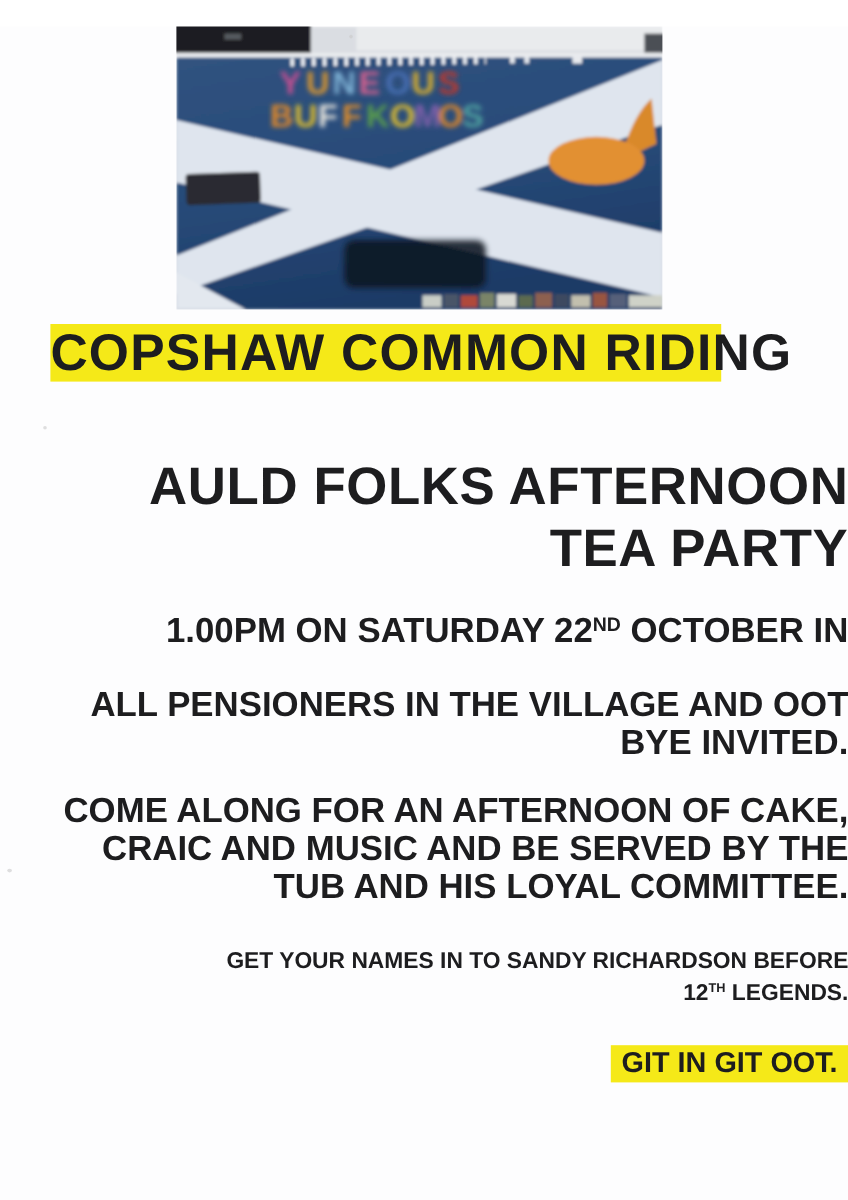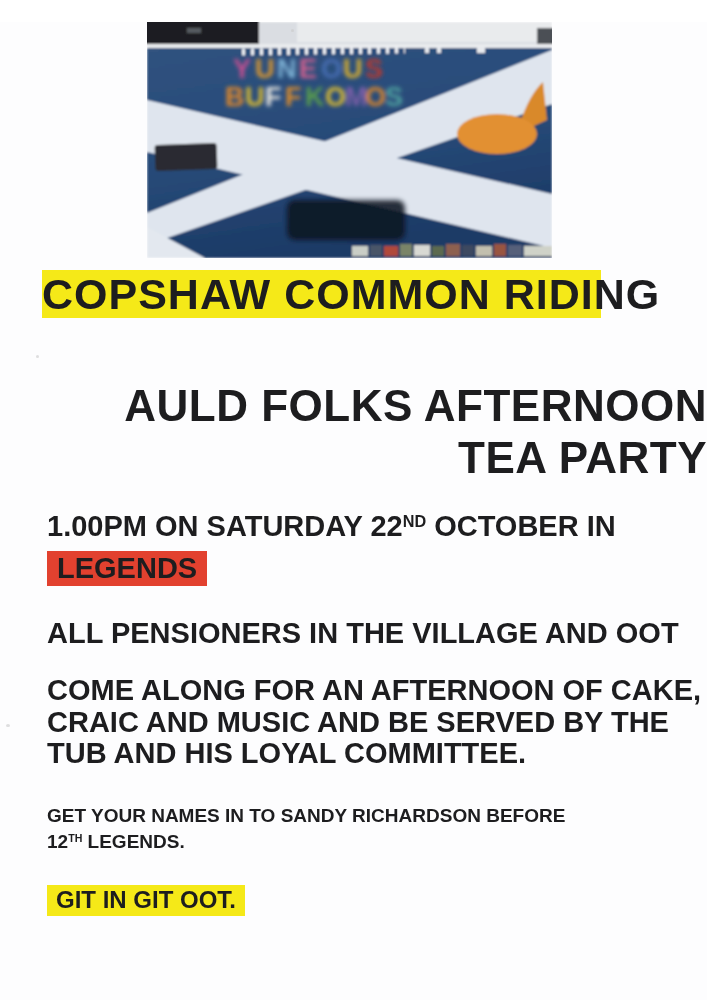--- a/index.html
+++ b/index.html
@@ -30,21 +30,21 @@
   
   .band-title {
     width:559px; height:48px; margin:12px 0 0 42px;
     background:var(--highlight-yellow,#f5e918);
     text-align:center;
   }
   .band-title h1 { font-size:43px; line-height:48px; letter-spacing:1px; white-space:nowrap; }
 
   .subtitle { margin-top:62px; text-align:right; font-size:44px; line-height:52px; letter-spacing:.5px; }
 
-  .center { text-align:left;padding-left:47px; }
+  .center { text-align:right; }
   .when   { margin-top:26px; font-size:29px; line-height:32px; }
   .ord    { font-size:.56em; position:relative; top:-.55em; }
   .venue-line { margin-top:5px; line-height:36px; }
   .hl-red {
     display:inline-block; background:var(--highlight-red,#e2412f);
     font-size:29px; line-height:32px; padding:1px 10px 2px;
   }
   .invite  { margin-top:27px; font-size:29px; line-height:31px; }
   .details { margin-top:26px; font-size:29px; line-height:31.5px; }
   .rsvp    { margin-top:33px; font-size:19px; line-height:26px; }
@@ -153,23 +153,22 @@
   </figure>
 
   <div class="band-title" data-name="title-highlight">
     <h1 data-name="poster-title">COPSHAW COMMON RIDING</h1>
   </div>
 
   <h2 class="subtitle" data-name="poster-subtitle"><span data-name="subtitle-line-1">AULD FOLKS AFTERNOON</span><br><span data-name="subtitle-line-2">TEA PARTY</span></h2>
 
   <p class="when center" data-name="event-datetime"><span data-name="datetime-prefix">1.00PM ON SATURDAY 22</span><span class="ord" data-name="datetime-ordinal">ND</span><span data-name="datetime-suffix"> OCTOBER IN</span></p>
 
-  <p class="venue-line center" data-name="venue-line"><span class="hl-red" data-name="venue-highlight">LEGENDS</span></p>
 
-  <p class="invite center" data-name="invite-text"><span data-name="invite-line-1">ALL PENSIONERS IN THE VILLAGE AND OOT</span><br></p>
+  <p class="invite center" data-name="invite-text"><span data-name="invite-line-1">ALL PENSIONERS IN THE VILLAGE AND OOT</span><br><span data-name="invite-line-2">BYE INVITED.</span></p>
 
   <p class="details center" data-name="details-text"><span data-name="details-line-1">COME ALONG FOR AN AFTERNOON OF CAKE,</span><br><span data-name="details-line-2">CRAIC AND MUSIC AND BE SERVED BY THE</span><br><span data-name="details-line-3">TUB AND HIS LOYAL COMMITTEE.</span></p>
 
   <p class="rsvp center" data-name="rsvp-text"><span data-name="rsvp-line-1">GET YOUR NAMES IN TO SANDY RICHARDSON BEFORE</span><br><span data-name="rsvp-date-number">12</span><span class="ord" data-name="rsvp-ordinal">TH</span><span data-name="rsvp-line-2-suffix"> LEGENDS.</span></p>
 
   <p class="footer-line center" data-name="footer-line"><span class="hl-yellow-sm" data-name="footer-highlight">GIT IN GIT OOT.</span></p>
 
   <span class="speck s1" data-name="scan-speck"></span>
   <span class="speck s2" data-name="scan-speck"></span>
   <span class="speck s3" data-name="scan-speck"></span>

